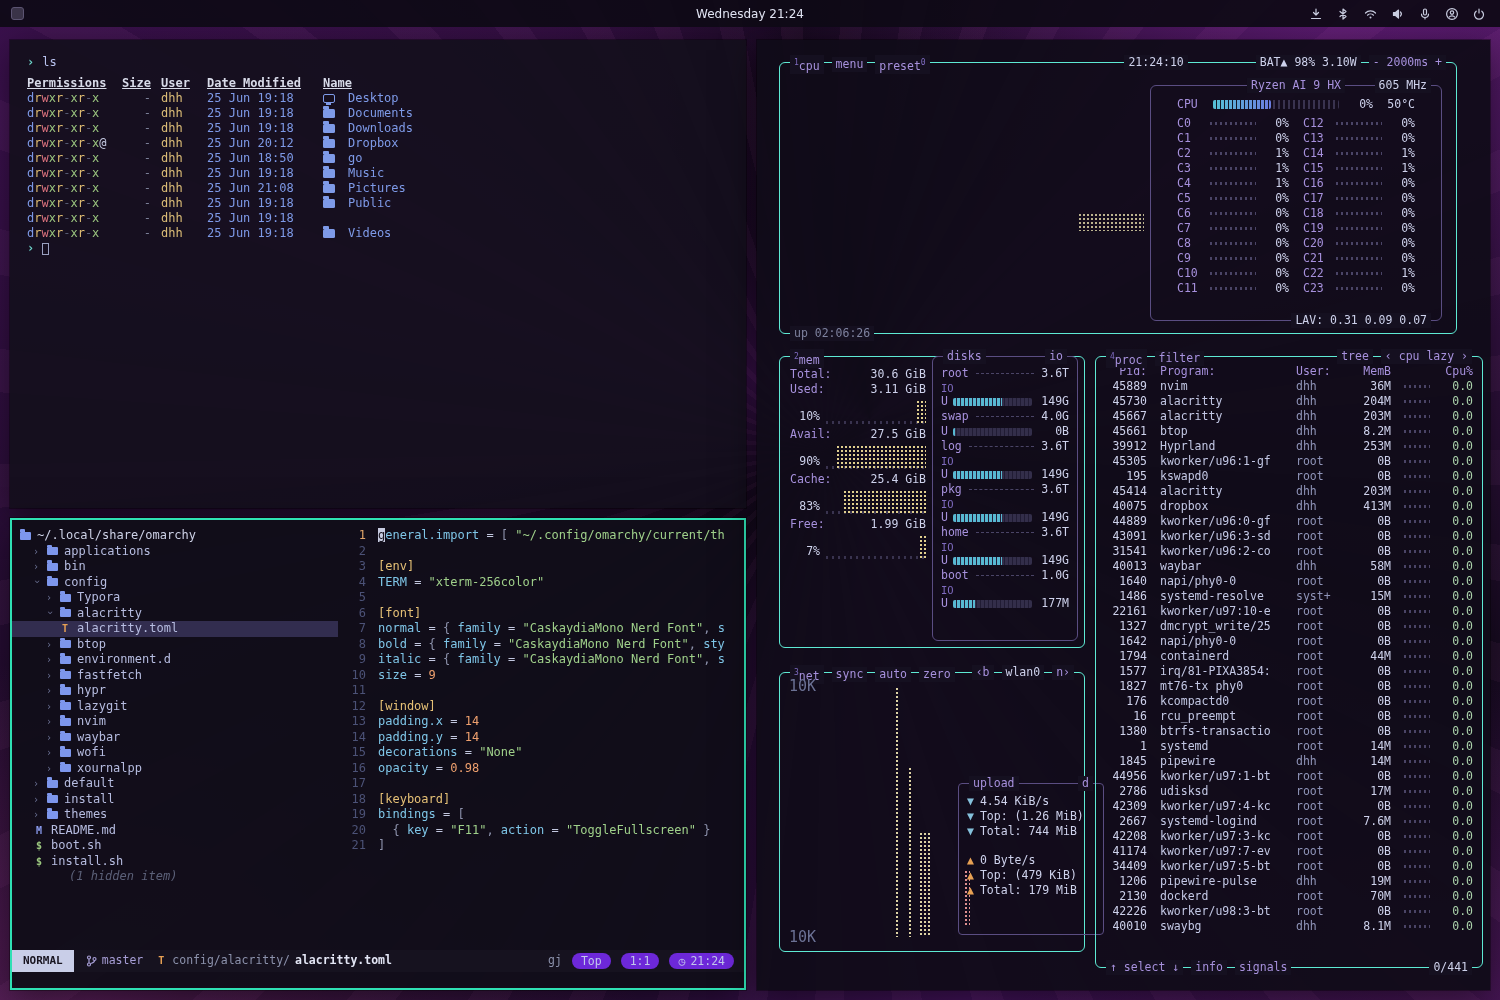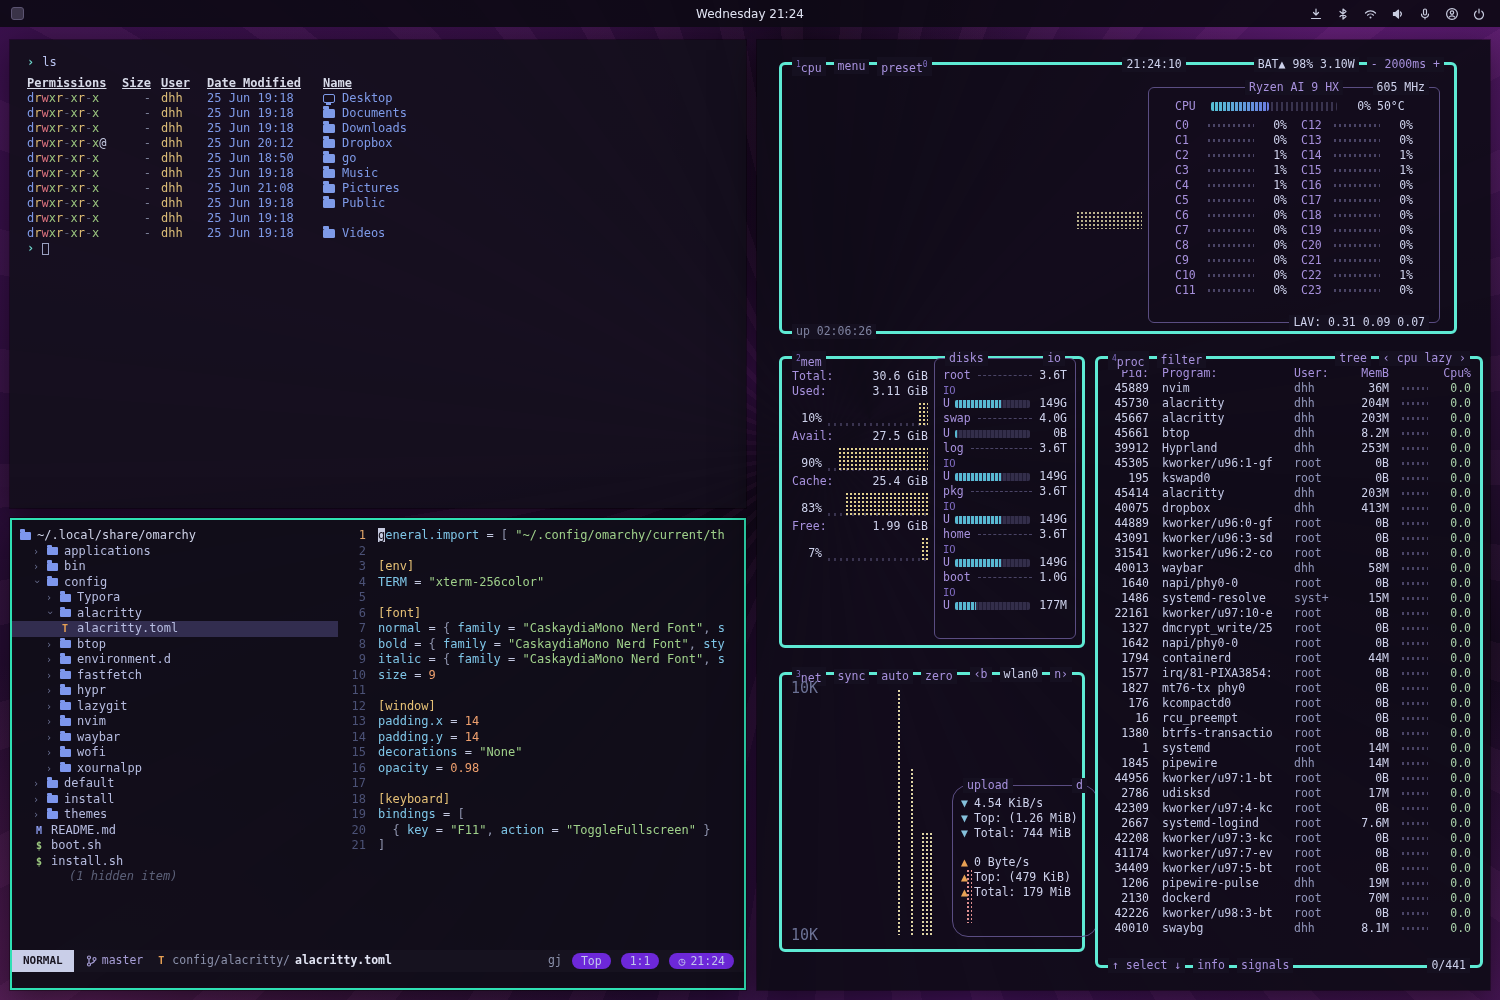--- a/index.html
+++ b/index.html
@@ -34,21 +34,21 @@
   .cmd{color:#b9c3f0}
   .ls-row{display:grid;grid-template-columns:84px 30px 36px 106px 1fr;column-gap:10px;height:15px;align-items:center}
   .ls-head{margin-top:6px}
   .ls-head span{color:#d8dbe9;font-weight:bold;text-decoration:underline}
   .col-perm{display:flex}
   .pc-d{color:#7e9ae8}.pc-r{color:#dfbc72}.pc-w{color:#dd747f}.pc-x{color:#9ac57e}
   .pc-dash{color:#565b74}.pc-at{color:#c3c8e0}
   .col-size{text-align:right;color:#7a7f97}
   .col-user{color:#dcbd77}
   .col-date{color:#7e9ae8}
-  .col-name{color:#7e9ae8;display:flex;align-items:center;gap:7px}
+  .col-name{color:#7e9ae8;display:flex;align-items:center;gap:13px}
   .fico{position:relative;width:12px;height:9px;border-radius:1.5px;background:#7e9ae8;flex:0 0 auto}
   .fico::before{content:"";position:absolute;top:-3px;left:0;width:6px;height:3px;border-radius:1px 1px 0 0;background:inherit}
   .fico.desktop{background:transparent;border:1.5px solid #7e9ae8;border-radius:2px;height:9px}
   .fico.desktop::before{top:auto;bottom:-3px;left:2px;width:5px;height:2px;background:#7e9ae8;border-radius:0}
   .blockcur{display:inline-block;width:7px;height:12px;border:1px solid #9aa0c0}
   
   .win-nvim{position:absolute;left:10px;top:518px;width:736px;height:472px;z-index:4;
     background:rgba(17,13,25,.97);border:2px solid #2fe0b4;display:flex;flex-direction:column;
     font-size:12px;line-height:15.5px}
   .nvim-main{flex:1;display:flex;overflow:hidden;padding-top:8px}
@@ -79,39 +79,39 @@
   .branch{color:#a79ed6;display:flex;gap:5px;align-items:center}
   .fpath{display:flex;gap:5px;align-items:center}
   .fpath b{color:#e3e6f5}
   .sb-right{margin-left:auto;display:flex;align-items:center;gap:10px}
   .pill{background:#6d28d9;color:#c2c7ec;padding:0 9px;border-radius:9px;line-height:16px}
   .pill.time{display:flex;gap:5px;align-items:center}
   .cmdline{height:16px}
   
   .win-btop{position:absolute;left:757px;top:40px;width:733px;height:950px;z-index:4;
     background:rgba(16,12,24,.95);font-size:11.5px;line-height:15px;color:#ced2ec}
-  .bbox{position:absolute;border:3px solid #5eead4;border-radius:6px}
+  .bbox{position:absolute;border:1px solid #5eead4;border-radius:6px}
   .chips{position:absolute;top:-8px;display:flex;gap:8px;align-items:center}
   .chips.left{left:10px}.chips.right{right:10px}
   .chips.center{left:50%;transform:translateX(-50%)}
   .chips.bottom{top:auto;bottom:-8px}
   .chip{background:#151020;padding:0 4px;white-space:nowrap;color:#a791dd;line-height:15px}
   .chip sup{font-size:8px;vertical-align:super;color:#7f6bc0}
   .chip.val{color:#ced2ec}
   .chip.dim{color:#7e829f}
   #cpu-box{left:22px;top:22px;width:678px;height:272px}
   #ryzen{position:absolute;right:14px;top:22px;width:292px;height:236px;border:1px solid #5a4d82;border-radius:6px;padding:10px 26px 4px}
   .cpu-row{display:grid;grid-template-columns:30px 1fr 28px 36px;align-items:center;column-gap:6px;height:17px}
   .core-name{color:#a791dd}
   .cpu-bar{height:9px;border-radius:2px;position:relative;
     background:repeating-linear-gradient(90deg,#39334f 0 2px,transparent 2px 5px)}
   .cpu-bar .fill{position:absolute;left:0;top:0;bottom:0;width:46%;border-radius:2px;
     background-image:repeating-linear-gradient(90deg, rgba(0,0,0,0) 0 3px, rgba(12,9,20,.92) 3px 4px),
       linear-gradient(90deg,#56c2d6,#6b7ce0)}
-  .cpu-temp{color:#ced2ec}
+  .cpu-temp{text-align:right;color:#ced2ec}
   .cores{display:grid;grid-template-columns:1fr 1fr;column-gap:14px;margin-top:3px}
   .core-row{display:grid;grid-template-columns:28px 1fr 28px;column-gap:5px;align-items:center;height:15px}
   .core-meter{height:3px;background:repeating-linear-gradient(90deg,#4a4466 0 2px,transparent 2px 5px)}
   .core-pct{text-align:right;color:#ced2ec}
   .cpu-spark{position:absolute;right:312px;bottom:102px;width:66px;height:18px;opacity:.85;
     background-image:radial-gradient(circle,#d9d0a2 .9px,transparent 1.1px);background-size:4px 4px}
   #mem-box{left:22px;top:316px;width:306px;height:292px}
   .mem-col{position:absolute;left:10px;top:10px;width:136px}
   .mem-line{display:flex;justify-content:space-between;height:15px}
   .mem-label{color:#a791dd}
@@ -138,21 +138,21 @@
   #net-box{left:22px;top:632px;width:306px;height:280px}
   .scale{position:absolute;color:#6b7194;font-size:15px}
   .scale.top{top:6px;left:9px}.scale.bot{bottom:6px;left:9px}
   .net-graph{position:absolute;left:62px;top:14px;bottom:14px;width:120px}
   .ng{position:absolute;background-image:radial-gradient(circle,#ddd3a4 .9px,transparent 1.1px);background-size:4px 4px}
   .ng.n1{left:44%;top:0;bottom:0;width:5px}
   .ng.n2{left:55%;top:32%;bottom:0;width:5px}
   .ng.n3{left:64%;bottom:0;height:42%;width:11px}
   .ng.n4{right:-8px;bottom:5%;height:22%;width:6px;
     background-image:radial-gradient(circle,#e09090 .9px,transparent 1.1px)}
-  #upload-box{position:absolute;left:170px;top:110px;width:146px;height:152px;border:1px solid #5a4d82;border-radius:16px;padding:10px 8px 4px}
+  #upload-box{position:absolute;left:178px;top:110px;width:146px;height:152px;border:1px solid #5a4d82;border-radius:4px;padding:10px 8px 4px}
   .net-stat{display:flex;gap:6px;height:15px;align-items:center}
   .net-gap{height:14px}
   .arrow-down{color:#85c1dc}.arrow-up{color:#e8a154}
   .net-stat .txt{color:#ced2ec}
   #proc-box{left:338px;top:316px;width:388px;height:612px}
   .proc-inner{padding:7px 9px 4px}
   .proc-grid{display:grid;grid-template-columns:42px minmax(0,1fr) 42px 40px 26px 30px;column-gap:13px;align-items:center;height:15px}
   .proc-headrow span{color:#a791dd}
   .ph-pid,.ph-mem,.ph-cpu{text-align:right}
   .p-pid{text-align:right;color:#ced2ec}

